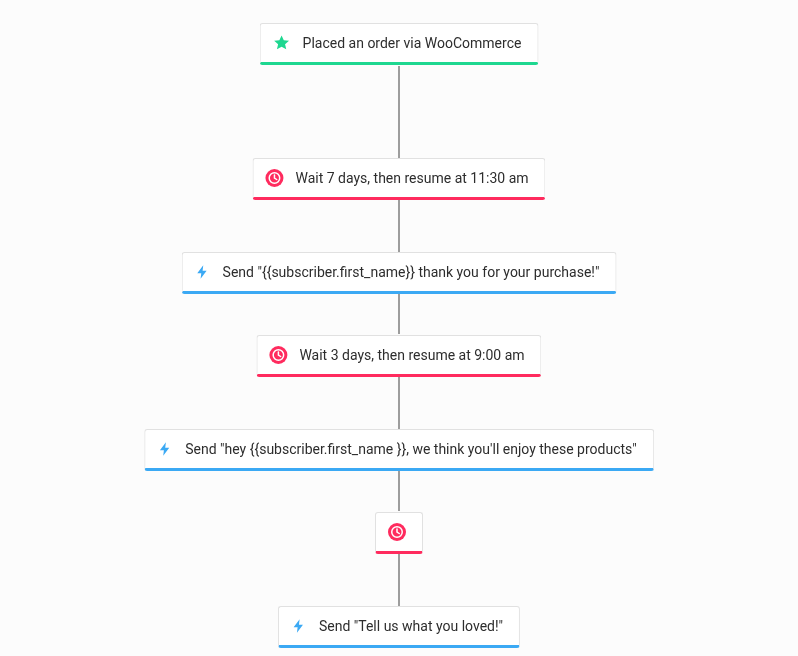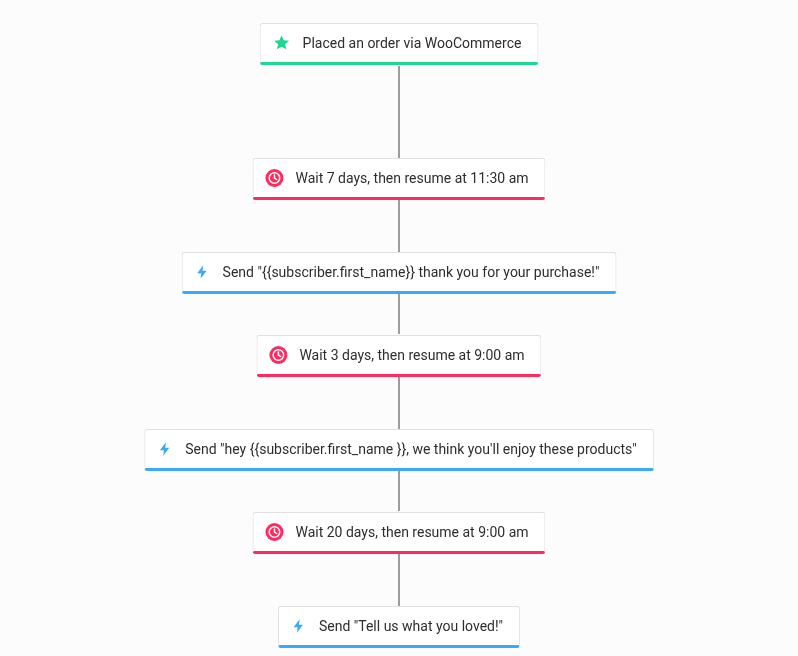--- a/index.html
+++ b/index.html
@@ -104,21 +104,20 @@
   <div class="step" style="top:512px;">
     <div class="card red">
       <span class="icon icon-circle red">
         <svg width="18" height="18" viewBox="0 0 24 24">
             <g fill="none" stroke="#ffffff" stroke-width="2" stroke-linecap="round">
               <circle cx="12" cy="12" r="7"></circle>
               <path d="M12 8v4l3 2"></path>
             </g>
           </svg>
       </span>
-      <span>Wait 20 days, then resume at 9:00 am</span>
     </div>
   </div>
 
   <div class="step" style="top:606px;">
     <div class="card blue">
       <span class="icon">
         <svg width="16" height="18" viewBox="0 0 24 24" fill="#3ba9f4">
             <path d="M13 2 4 14h6l-1 8 9-12h-6l1-8z"></path>
           </svg>
       </span>

